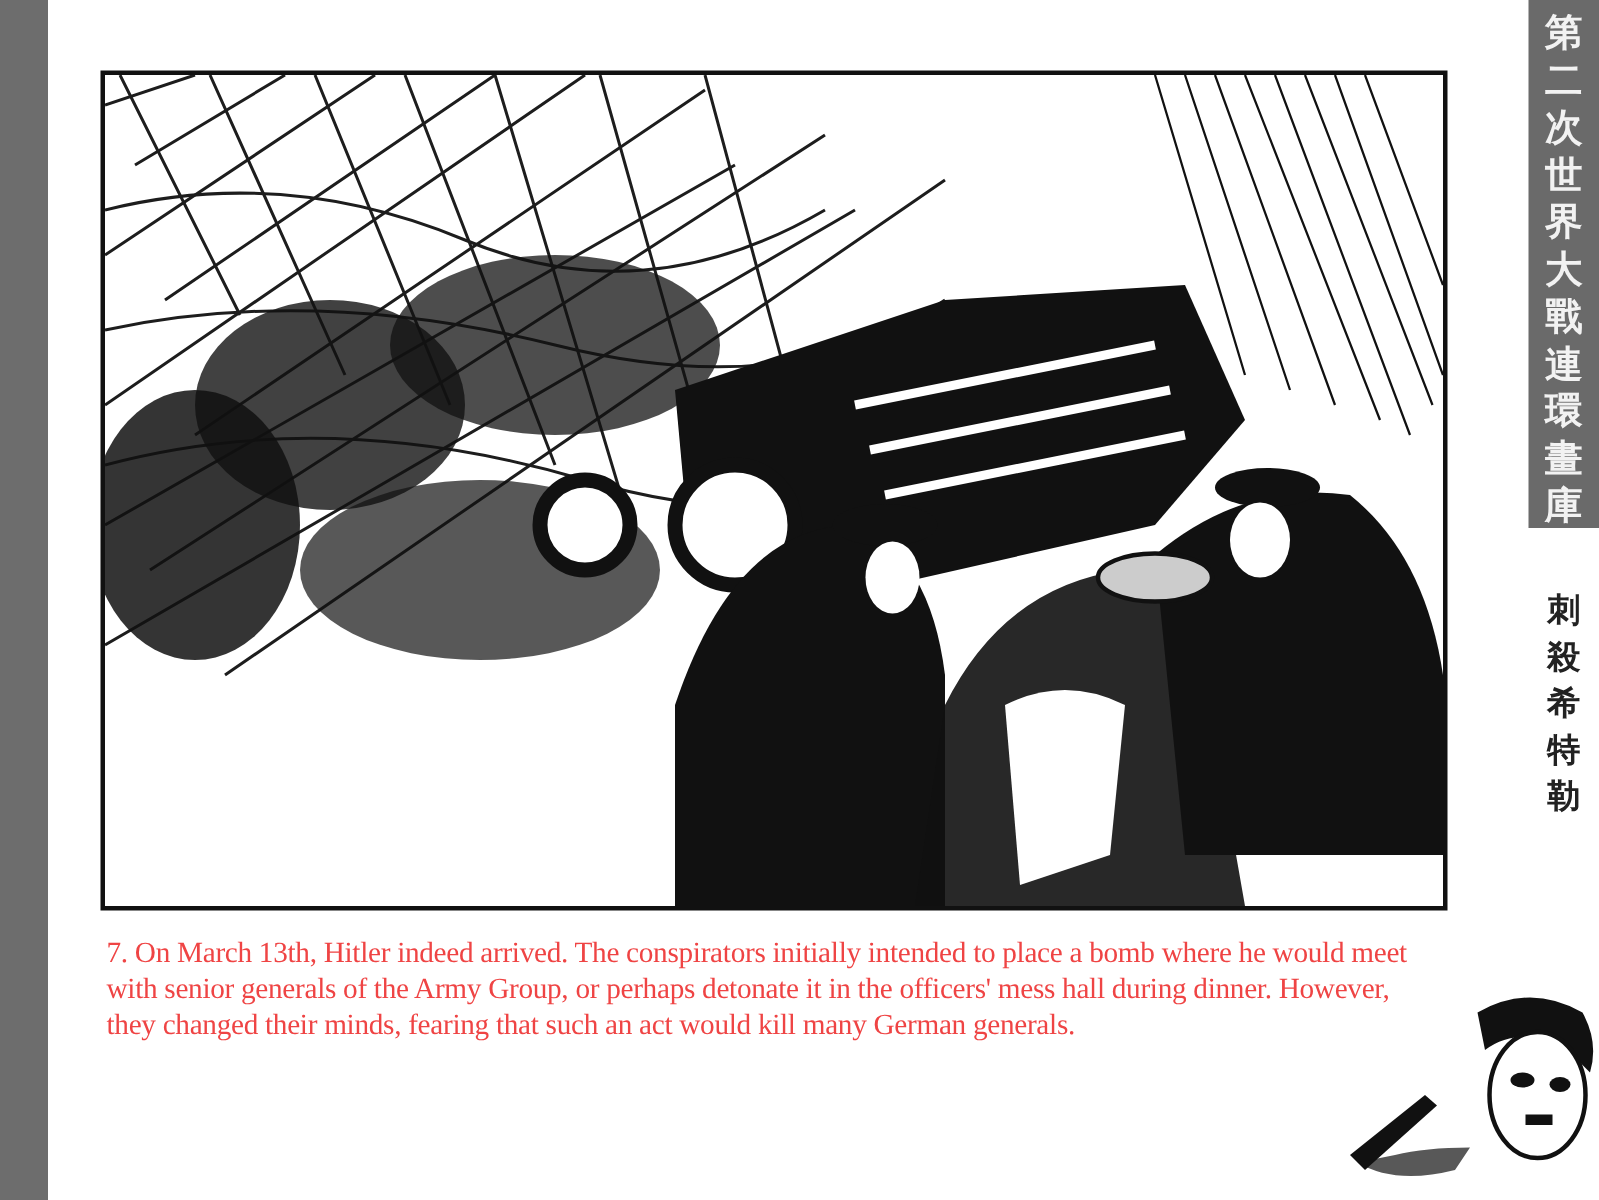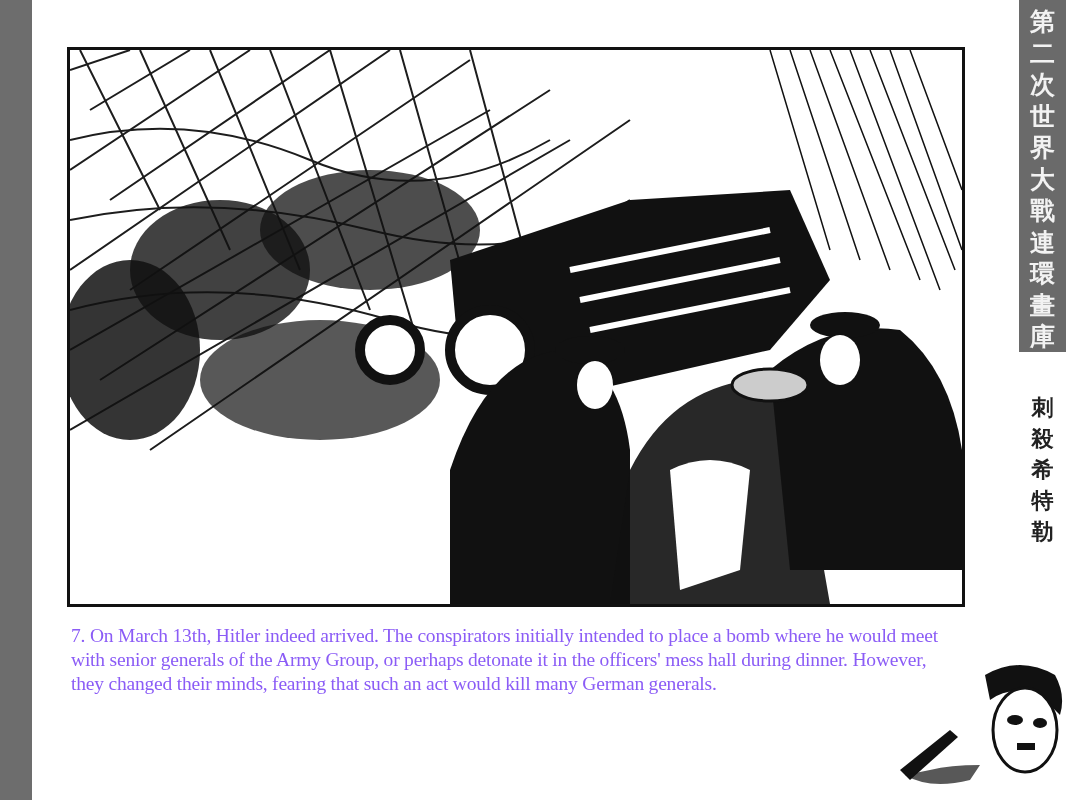--- a/index.html
+++ b/index.html
@@ -30,21 +30,21 @@
   .story-title {
     position: absolute; left: 1019px; top: 392px; width: 47px;
     display: flex; flex-direction: column; align-items: center;
   }
   .story-title span {
     color: #222; font-size: 22px; line-height: 31px; font-weight: bold;
     font-family: "DejaVu Serif", serif;
   }
   .caption {
     position: absolute; left: 71px; top: 624px; width: 890px;
-    font-size: 19.5px; line-height: 24px; color: #8b5cf6;
+    font-size: 19.5px; line-height: 24px; color: #ef4444;
     letter-spacing: -0.2px;
   }
   .corner-illus {
     position: absolute; left: 890px; top: 655px; width: 176px; height: 145px;
   }
   .corner-illus svg { width: 100%; height: 100%; display: block; }
 </style>
 </head>
 <body>
 

